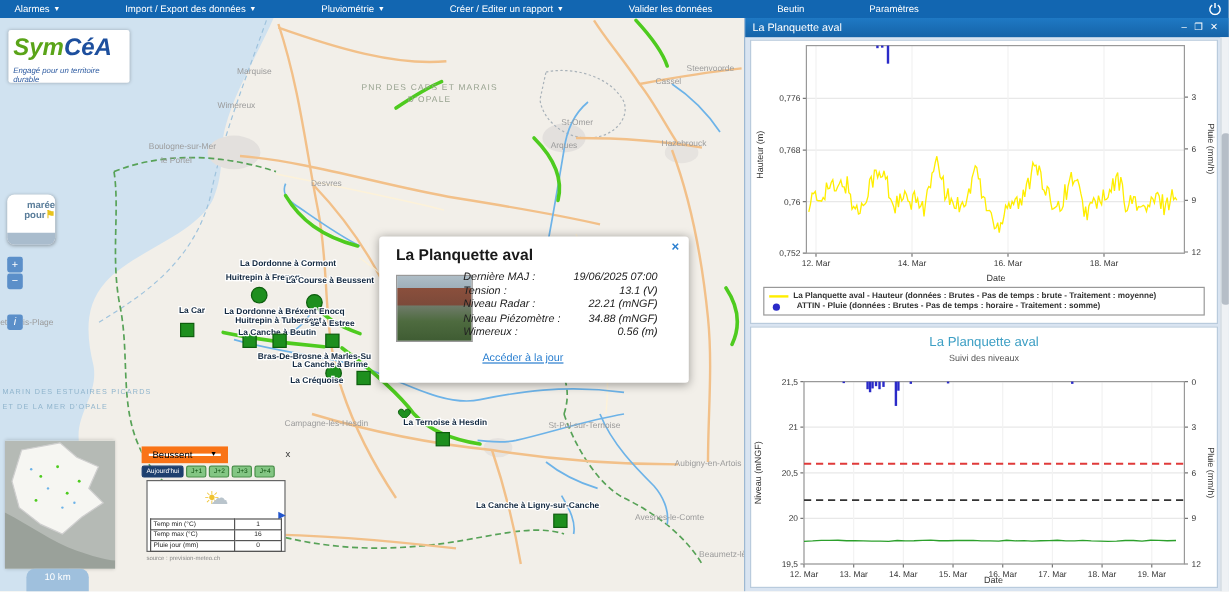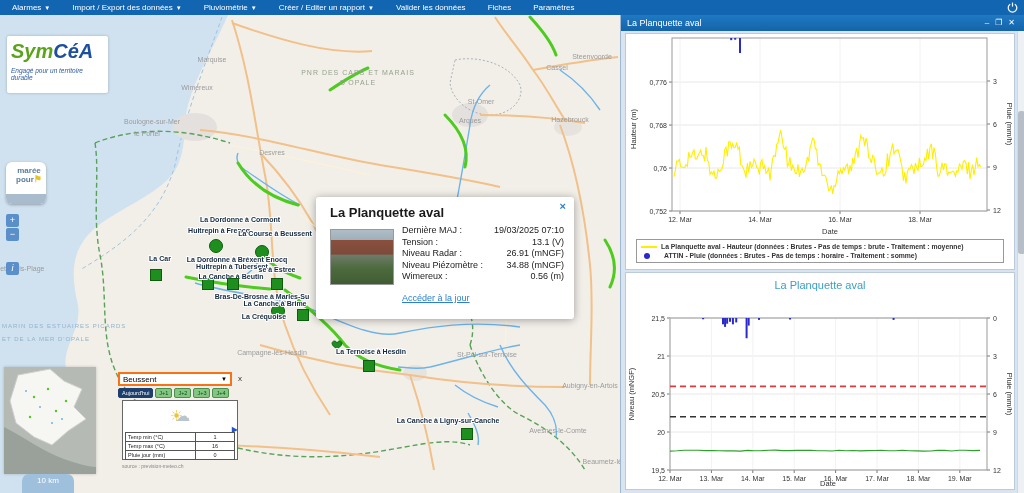--- a/index.html
+++ b/index.html
@@ -1,59 +1,59 @@
 <!DOCTYPE html>
 <html><head>
 <meta charset="utf-8">
 <style>
   html,body{margin:0;padding:0;background:#fff;font-family:"Liberation Sans",sans-serif;}
   #stage{position:relative;width:1024px;height:493px;overflow:hidden;background:#f2efe9;padding-left:32px;}
   .abs{position:absolute;}
   
   #navbar{left:0;top:0;width:1024px;height:15px;background:#1266b1;color:#fff;display:flex;align-items:center;font-size:8px;z-index:50;}
   #nav-items{display:flex;align-items:center;height:100%;}
-  .nav-item{padding:0 4px;margin-right:14px;white-space:nowrap;cursor:pointer;display:flex;align-items:center;gap:3px;}
+  .nav-item{padding:0 4px;margin-right:14px;white-space:nowrap;cursor:pointer;display:flex;align-items:center;gap:3px;margin-left:32px;}
   .nav-item:first-child{margin-left:8px;}
   .caret{font-size:6px;line-height:1;}
   #power-btn{position:absolute;right:6px;top:2px;width:11px;height:11px;cursor:pointer;}
   
   #map-wrap{left:0;top:15px;width:620px;height:478px;overflow:hidden;}
   svg text{font-family:"Liberation Sans",sans-serif;}
   .place-label{fill:#9b9b9b;font-size:7px;}
   .park-label{fill:#97a28f;font-size:7px;letter-spacing:1px;}
   .marine-label{fill:#8fb4cc;font-size:6px;letter-spacing:1px;}
   .station-label{fill:#142a42;font-size:7px;font-weight:bold;paint-order:stroke;stroke:#ffffff;stroke-width:2px;}
   
-  #logo{left:7px;top:36px;width:101px;height:57px;background:#fff;border-radius:2px;box-shadow:0 0 3px rgba(0,0,0,.25);z-index:20;padding:2px 4px;box-sizing:border-box;}
+  #logo{left:7px;top:25px;width:101px;height:44px;background:#fff;border-radius:2px;box-shadow:0 0 3px rgba(0,0,0,.25);z-index:20;padding:2px 4px;box-sizing:border-box;}
   #logo .brand{font-size:20px;font-weight:bold;font-style:italic;line-height:26px;}
   #logo .b1{color:#5aa419;}
   #logo .b2{color:#1d4f9e;}
   #logo .tagline{font-size:6.5px;color:#2c5aa0;font-style:italic;margin-top:3px;}
   
-  #maree{left:6px;top:162px;width:40px;height:42px;background:#fff;border-radius:6px;box-shadow:0 1px 3px rgba(0,0,0,.3);z-index:20;text-align:center;padding:4px 0 0 6px;box-sizing:border-box;cursor:pointer;}
+  #maree{left:6px;top:162px;width:40px;height:42px;background:#fff;border-radius:6px;box-shadow:0 1px 3px rgba(0,0,0,.3);z-index:20;text-align:right;padding:4px 0 0 6px;box-sizing:border-box;cursor:pointer;}
   #maree .mtxt{font-size:8px;font-weight:bold;color:#5a7d9a;line-height:9px;}
   #maree .flag{color:#e8c31d;font-size:9px;}
   #maree .wave{position:absolute;left:0;bottom:0;width:100%;height:10px;background:#a9bccd;border-radius:0 0 6px 6px;}
   .map-btn{width:13px;height:13px;background:#5b8fc9;color:#fff;font-size:9px;line-height:13px;text-align:center;border-radius:2px;cursor:pointer;z-index:20;}
   
   #inset{left:4px;top:367px;width:92px;height:107px;z-index:20;box-shadow:0 0 3px rgba(0,0,0,.2);}
   #scalebtn{left:22px;top:474px;width:52px;height:31px;background:#9fc0dd;color:#fff;font-size:8px;line-height:13px;text-align:center;border-radius:7px;z-index:20;cursor:pointer;}
   
   #popup{left:316px;top:197px;width:258px;height:122px;background:#fff;border-radius:3px;box-shadow:0 1px 8px rgba(0,0,0,.35);z-index:30;}
   #popup-close{position:absolute;top:3px;right:8px;color:#2a7fd0;font-weight:bold;font-size:11px;cursor:pointer;}
   #popup-title{position:absolute;left:14px;top:8px;font-size:13px;font-weight:bold;color:#1a1a1a;}
   #popup-photo{position:absolute;left:14px;top:32px;width:64px;height:56px;border:1px solid #999;box-sizing:border-box;
     background:linear-gradient(180deg,#aebdc6 0%,#9fb0ba 18%,#8a4f3c 19%,#7c4a3a 45%,#6f7b6a 46%,#4e6b3f 70%,#3f5c33 100%);}
-  #popup-rows{position:absolute;left:86px;top:28px;width:162px;font-size:9px;color:#222;}
+  #popup-rows{position:absolute;left:70px;top:28px;width:162px;font-size:9px;color:#222;font-style:italic;}
   .prow{display:flex;justify-content:space-between;line-height:11.5px;white-space:nowrap;}
   .prow .plabel{margin-right:4px;}
   #popup-link{position:absolute;left:86px;top:96px;font-size:9px;color:#2a7fd0;text-decoration:underline;cursor:pointer;}
   
   #weather{left:114px;top:372px;width:128px;height:102px;z-index:25;font-size:8px;}
-  #weather-select{position:absolute;left:4px;top:0;width:114px;height:14px;background:#fff;border:2px solid #f97316;box-sizing:border-box;display:flex;align-items:center;justify-content:space-between;padding:0 3px;cursor:pointer;}
+  #weather-select{position:absolute;left:4px;top:0;width:72px;height:14px;background:#fff;border:6px solid #f97316;box-sizing:border-box;display:flex;align-items:center;justify-content:space-between;padding:0 3px;cursor:pointer;}
   #weather-close{position:absolute;right:0;top:2px;color:#333;font-size:8px;cursor:pointer;}
   #weather-tabs{position:absolute;left:4px;top:16px;display:flex;gap:2px;}
   .wtab{font-size:5.5px;padding:1px 3px;border-radius:2px;cursor:pointer;border:1px solid #4a8f4a;background:#83c683;color:#0d4d0d;}
   .wtab.sel{background:#1d3f6e;border-color:#1d3f6e;color:#fff;}
   #weather-card{position:absolute;left:8px;top:28px;width:116px;height:60px;background:#fff;border:1px solid #666;box-sizing:border-box;}
   #weather-icon{position:absolute;left:0;top:0;width:100%;height:30px;text-align:center;font-size:15px;line-height:30px;}
   #weather-icon .sun{color:#f0c330;}
   #weather-icon .cloud{color:#b9c4cc;margin-left:-8px;}
   #weather-arrow{position:absolute;right:-1px;top:24px;color:#2255cc;font-size:8px;}
   #weather-table{position:absolute;left:2px;top:31px;width:110px;border-collapse:collapse;font-size:5.5px;color:#222;}
@@ -99,21 +99,21 @@
           <span class="caret">▼</span>
         </div>
         <div class="nav-item">
           <span>Créer / Editer un rapport</span>
           <span class="caret">▼</span>
         </div>
         <div class="nav-item">
           <span>Valider les données</span>
         </div>
         <div class="nav-item">
-          <span>Fiches</span>
+          <span>Beutin</span>
         </div>
         <div class="nav-item">
           <span>Paramètres</span>
         </div>
       </div>
     <div id="power-btn">
       <svg width="11" height="11" viewBox="0 0 11 11">
         <path d="M3.2,2.2 A4.3,4.3 0 1 0 7.8,2.2" stroke="#fff" stroke-width="1.2" fill="none"></path>
         <line x1="5.5" y1="0.6" x2="5.5" y2="4.6" stroke="#fff" stroke-width="1.2"></line>
       </svg>
@@ -270,29 +270,29 @@
   </div>
   <div id="scalebtn" class="abs">10 km</div>
 
   <div id="popup" class="abs">
     <div id="popup-close">×</div>
     <div id="popup-title">La Planquette aval</div>
     <div id="popup-photo"></div>
     <div id="popup-rows">
         <div class="prow">
           <span class="plabel">Dernière MAJ :</span>
-          <span class="pvalue">19/03/2025 07:10</span>
+          <span class="pvalue">19/06/2025 07:00</span>
         </div>
         <div class="prow">
           <span class="plabel">Tension :</span>
           <span class="pvalue">13.1 (V)</span>
         </div>
         <div class="prow">
           <span class="plabel">Niveau Radar :</span>
-          <span class="pvalue">26.91 (mNGF)</span>
+          <span class="pvalue">22.21 (mNGF)</span>
         </div>
         <div class="prow">
           <span class="plabel">Niveau Piézomètre :</span>
           <span class="pvalue">34.88 (mNGF)</span>
         </div>
         <div class="prow">
           <span class="plabel">Wimereux :</span>
           <span class="pvalue">0.56 (m)</span>
         </div>
       </div>
@@ -395,20 +395,21 @@
           </div>
         <div class="leg-row">
             <span class="leg-dot"></span>
             <span>ATTIN - Pluie (données : Brutes - Pas de temps : horaire - Traitement : somme)</span>
           </div>
       </div>
     </div>
 
     <div id="card2" class="chart-card">
       <div id="c2title">La Planquette aval</div>
+      <div id="c2sub">Suivi des niveaux</div>
       <svg id="c2" width="386" height="215" viewBox="0 0 386 215" style="position:absolute;left:0;top:0;">
           <line x1="44" y1="197" x2="361" y2="197" stroke="#e8e8e8"></line>
           <line x1="41" y1="197" x2="44" y2="197" stroke="#777"></line>
           <text x="39" y="199.5" class="ticktxt" text-anchor="end">19,5</text>
           <line x1="44" y1="159" x2="361" y2="159" stroke="#e8e8e8"></line>
           <line x1="41" y1="159" x2="44" y2="159" stroke="#777"></line>
           <text x="39" y="161.5" class="ticktxt" text-anchor="end">20</text>
           <line x1="44" y1="121" x2="361" y2="121" stroke="#e8e8e8"></line>
           <line x1="41" y1="121" x2="44" y2="121" stroke="#777"></line>
           <text x="39" y="123.5" class="ticktxt" text-anchor="end">20,5</text>

